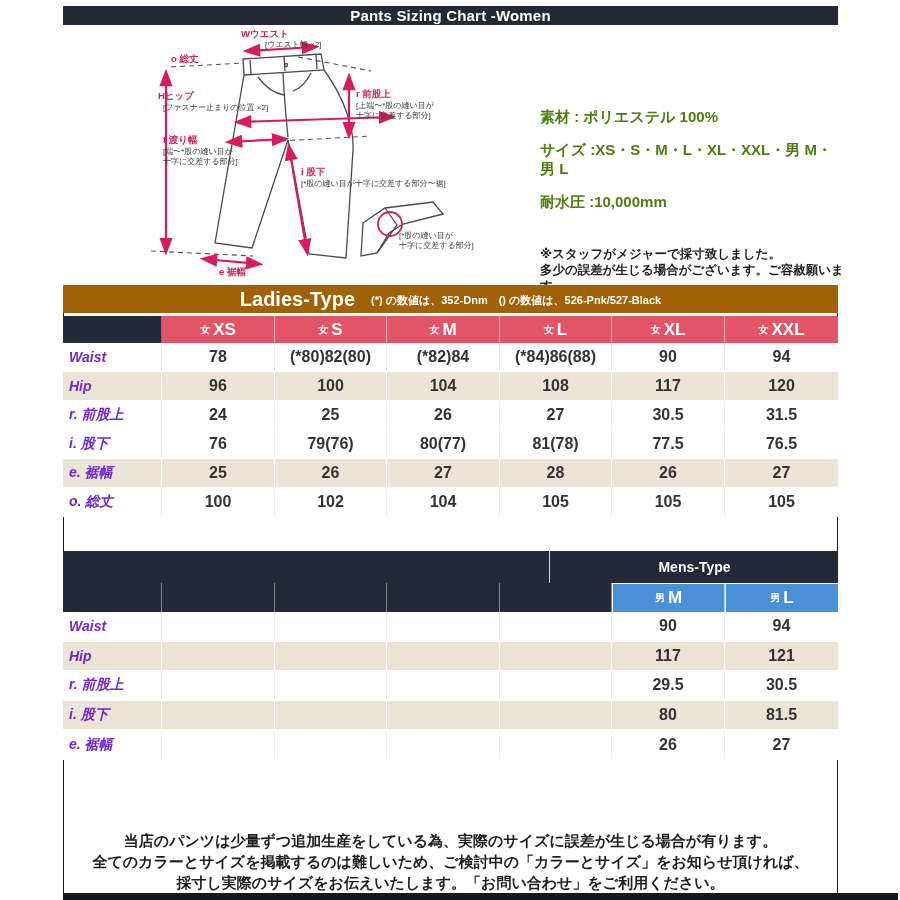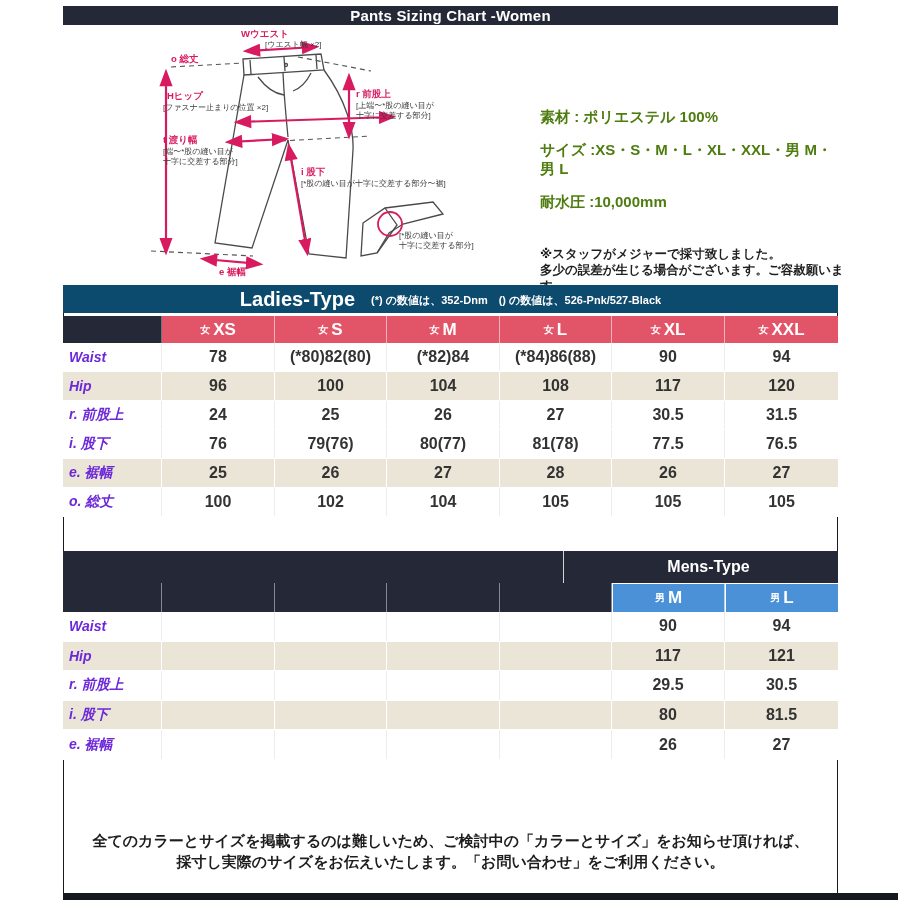--- a/index.html
+++ b/index.html
@@ -20,21 +20,21 @@
   .diagram{left:63px;top:25px;width:775px;height:260px;background:#fff;}
   .dg-label{position:absolute;font-size:9.5px;font-weight:bold;color:#d81b60;line-height:10px;}
   .dg-sub{position:absolute;font-size:8px;color:#3a3a3a;line-height:9.5px;}
 
   
   .info{left:540px;top:108px;width:300px;}
   .info .line{font-size:15px;font-weight:bold;color:#4d7c0f;margin-bottom:14px;}
   .info-note{left:540px;top:246px;width:310px;font-size:12.5px;font-weight:bold;color:#1f1f1f;line-height:16px;}
 
   
-  .ladies-bar{left:63px;top:285px;width:775px;height:28px;background:#0c4a6e;color:#fff;
+  .ladies-bar{left:63px;top:285px;width:775px;height:28px;background:#a16207;color:#fff;
               display:flex;align-items:center;justify-content:center;gap:16px;}
   .ladies-bar .big{font-size:20px;font-weight:bold;}
   .ladies-bar .small{font-size:11px;font-weight:bold;padding-top:3px;}
 
   
   .grid7{display:grid;grid-template-columns:99px 113px 112px 113px 112px 113px 113px;}
   .hrow{left:63px;top:316px;width:775px;height:27px;border-bottom:1px solid #3a3a3a;}
   .hcell{display:flex;align-items:center;justify-content:center;color:#fff;box-sizing:border-box;}
   .hcell .pfx{font-size:10px;font-weight:bold;margin-right:3px;}
   .hcell .sz{font-size:17px;font-weight:bold;}
@@ -47,22 +47,22 @@
   .cell{display:flex;align-items:center;justify-content:center;font-size:16px;font-weight:bold;color:#333;
         box-sizing:border-box;border-right:1px solid #ededed;}
   .cell.lab{justify-content:flex-start;padding-left:6px;font-size:14px;color:#6d28d9;font-style:italic;}
   .r-beige .cell{background:#eae5d6;border-right-color:#fff;}
   .r-white .cell{background:#fff;}
   .t-row .cell:last-child{border-right:none;}
   .ladies-table{left:63px;top:343px;width:775px;}
 
   
   .mens-band{left:63px;top:551px;width:775px;height:32px;background:#242837;}
-  .mens-band .mt{position:absolute;left:500px;top:0;width:289px;height:32px;border-left:1px solid rgba(255,255,255,.8);
-                 display:flex;align-items:center;justify-content:center;color:#fff;font-size:16px;font-weight:bold;}
+  .mens-band .mt{position:absolute;left:486px;top:0;width:289px;height:32px;border-left:1px solid rgba(255,255,255,.8);
+                 display:flex;align-items:center;justify-content:center;color:#fff;font-size:14px;font-weight:bold;}
   .mhrow{left:63px;top:583px;width:775px;height:29px;}
   .mhrow .hc-navy{border-right:1px solid rgba(255,255,255,.45);}
   .mens-table{left:63px;top:612px;width:775px;}
   .mens-table .t-row{height:29.6px;}
 
   
   .footer{left:63px;top:830px;width:775px;text-align:center;font-size:15px;font-weight:bold;color:#1d1d1d;line-height:21px;}
 </style>
 </head>
 <body>
@@ -112,21 +112,21 @@
       <line x1="166" y1="117" x2="222" y2="114" marker-start="url(#ahs)" marker-end="url(#ahe)"></line>
       <line x1="286" y1="52" x2="286" y2="110" marker-start="url(#ahs)" marker-end="url(#ahe)"></line>
       <line x1="226" y1="122" x2="244" y2="227" marker-start="url(#ahs)" marker-end="url(#ahe)"></line>
       <line x1="141" y1="234" x2="196" y2="239" marker-start="url(#ahs)" marker-end="url(#ahe)"></line>
       <circle cx="327" cy="199" r="12" fill="none" stroke-width="1.8"></circle>
     </g>
   </svg>
   <div class="dg-label" style="left:178px;top:4px;">Wウエスト</div>
   <div class="dg-sub" style="left:174px;top:15px;padding-left:28px;">[ウエスト幅 ×2]</div>
   <div class="dg-label" style="left:108px;top:29px;">o 総丈</div>
-  <div class="dg-label" style="left:104px;top:66px;">Hヒップ</div>
+  <div class="dg-label" style="left:95px;top:66px;">Hヒップ</div>
   <div class="dg-sub" style="left:100px;top:78px;">[ファスナー止まりの位置 ×2]</div>
   <div class="dg-label" style="left:100px;top:110px;">t 渡り幅</div>
   <div class="dg-sub pre" style="left:100px;top:122px;">[端〜*股の縫い目が
 十字に交差する部分]</div>
   <div class="dg-label" style="left:293px;top:64px;">r 前股上</div>
   <div class="dg-sub pre" style="left:293px;top:76px;">[上端〜*股の縫い目が
 十字に交差する部分]</div>
   <div class="dg-label" style="left:238px;top:142px;">i 股下</div>
   <div class="dg-sub" style="left:238px;top:154px;">[*股の縫い目が十字に交差する部分〜裾]</div>
   <div class="dg-label" style="left:156px;top:242px;">e 裾幅</div>
@@ -294,17 +294,18 @@
     <div class="cell"></div>
       <div class="cell"></div>
     <div class="cell"></div>
       <div class="cell"></div>
     <div class="cell">26</div>
     <div class="cell">27</div>
   </div>
 </div>
 
 <div class="abs footer">
+  <div>当店のパンツは少量ずつ追加生産をしている為、実際のサイズに誤差が生じる場合が有ります。</div>
   <div>全てのカラーとサイズを掲載するのは難しいため、ご検討中の「カラーとサイズ」をお知らせ頂ければ、</div>
   <div>採寸し実際のサイズをお伝えいたします。「お問い合わせ」をご利用ください。</div>
 </div>
 
 <div class="abs bottom-bar"></div>
 
 </body></html>

